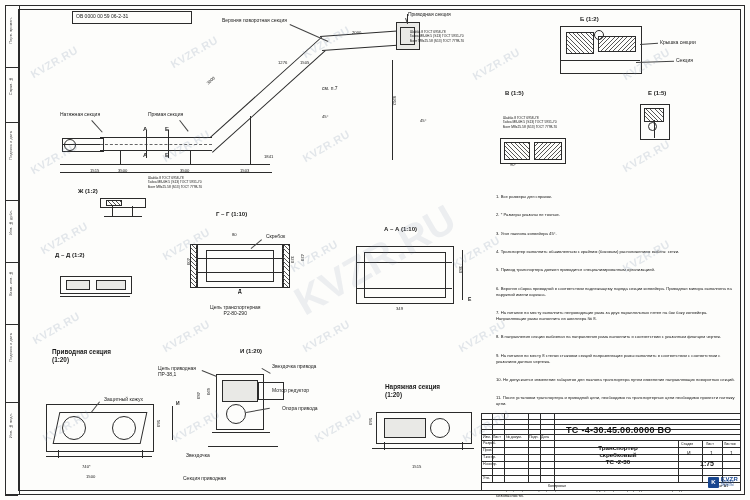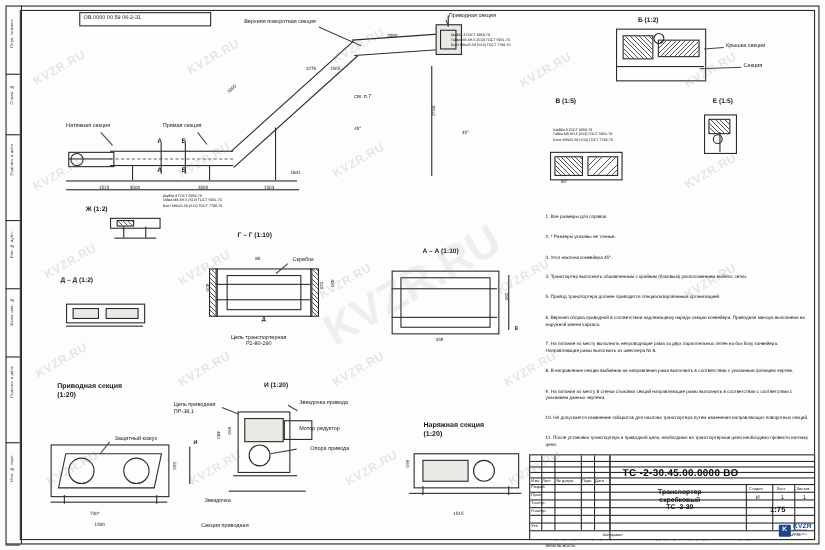--- a/index.html
+++ b/index.html
@@ -351,21 +351,21 @@
     <div class="c" style="left:10px;top:0;bottom:8px;"></div>
     <div class="c" style="left:22px;top:0;bottom:8px;"></div>
     <div class="c" style="left:46px;top:0;bottom:8px;"></div>
     <div class="c" style="left:58px;top:0;bottom:8px;"></div>
     <div class="c" style="left:72px;top:0;bottom:8px;"></div>
     <div class="c" style="left:72px;top:0;bottom:0;"></div>
     <div class="c" style="left:196px;top:26px;bottom:8px;"></div>
     <div class="c" style="left:220px;top:26px;bottom:8px;"></div>
     <div class="c" style="left:240px;top:26px;bottom:8px;"></div>
 
-    <div class="tb-code" style="left:84px;top:11px;">ТС -2-30.45.00.0000  ВО</div>
+    <div class="tb-code" style="left:84px;top:11px;">ТС -4-30.45.00.0000  ВО</div>
 
     <div class="tb-name" style="left:80px;top:30px;width:112px;white-space:pre-line;">Транспортер
 скребковый
 ТС -2-30</div>
 
     <div class="tb-cell" style="left:199px;top:28px;">Стадия</div>
     <div class="tb-cell" style="left:224px;top:28px;">Лист</div>
     <div class="tb-cell" style="left:242px;top:28px;">Листов</div>
     <div class="tb-cell" style="left:205px;top:36px;font-size:5px;">И</div>
     <div class="tb-cell" style="left:228px;top:36px;font-size:5px;">1</div>

